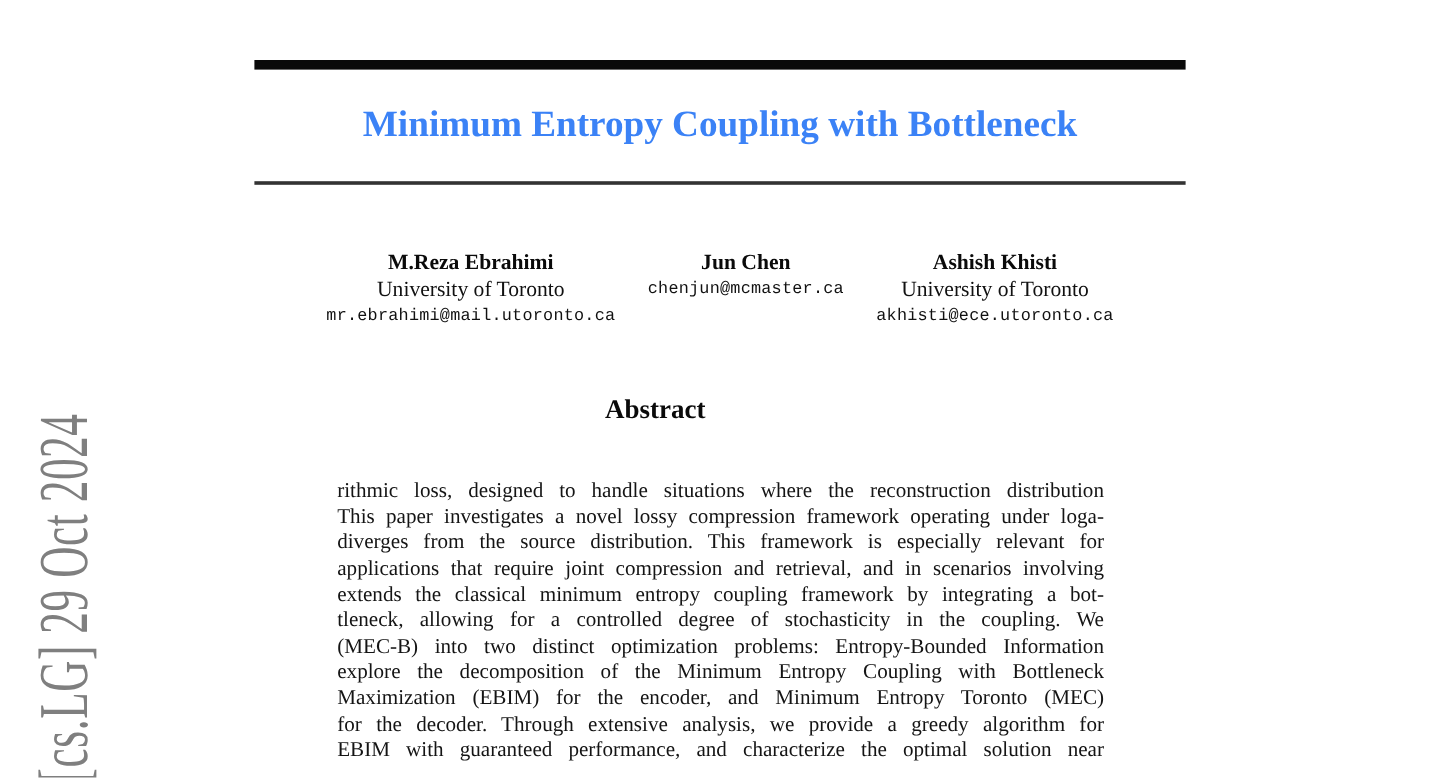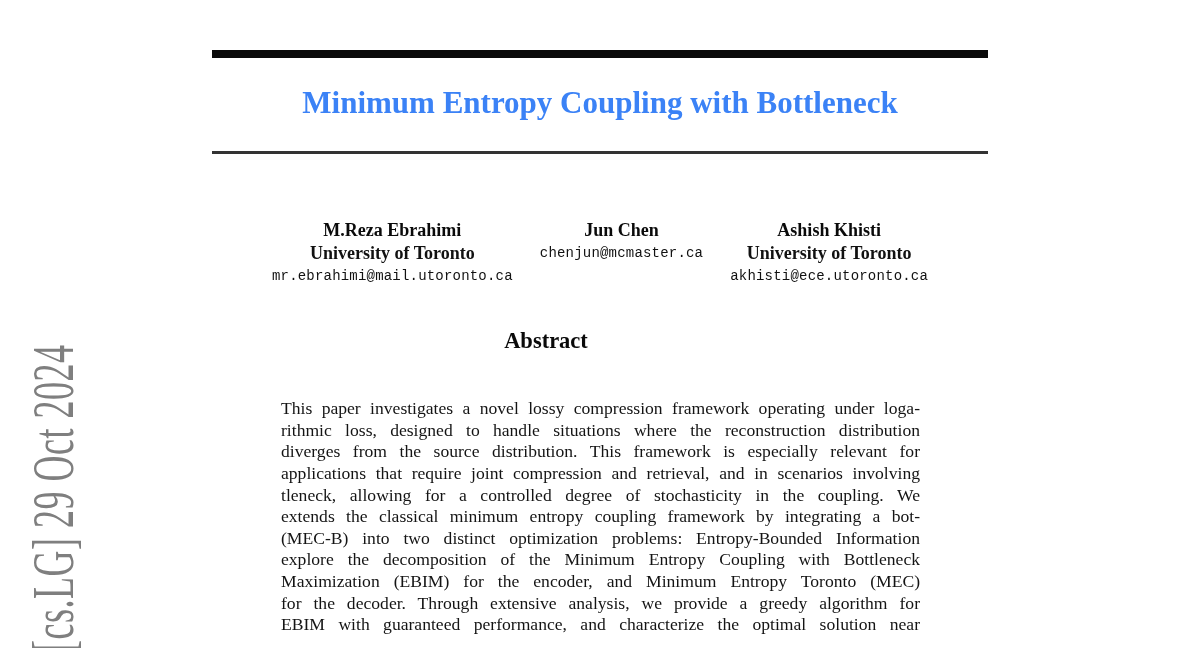--- a/index.html
+++ b/index.html
@@ -60,34 +60,32 @@
   }
 
   .authors-row {
     position: absolute;
     left: 0; top: 207px;
     width: 1200px;
     display: flex;
     justify-content: center;
     align-items: flex-start;
     gap: 27px;
-    margin-top: 12px;
   }
   .author-block { text-align: center; }
   .author-name {
     font-size: 18px;
     font-weight: 700;
     line-height: 23px;
     color: #0a0a0a;
   }
   .author-affiliation {
     font-size: 18px;
     line-height: 23px;
     color: #111111;
-    font-weight: bold;
   }
   .author-email {
     font-family: "Liberation Mono", "DejaVu Sans Mono", monospace;
     font-size: 14px;
     line-height: 23px;
     letter-spacing: 0.2px;
     color: #111111;
     white-space: nowrap;
   }
 
@@ -146,26 +144,26 @@
     <div class="author-block">
       <div class="author-name">Ashish Khisti</div>
       <div class="author-affiliation">University of Toronto</div>
       <div class="author-email">akhisti@ece.utoronto.ca</div>
     </div>
   </div>
 
   <div class="abstract-heading">Abstract</div>
 
   <div class="abstract-body">
+    <span class="abstract-line">rithmic loss, designed to handle situations where the reconstruction distribution</span>
     <span class="abstract-line">This paper investigates a novel lossy compression framework operating under loga-</span>
-    <span class="abstract-line">rithmic loss, designed to handle situations where the reconstruction distribution</span>
     <span class="abstract-line">diverges from the source distribution. This framework is especially relevant for</span>
     <span class="abstract-line">applications that require joint compression and retrieval, and in scenarios involving</span>
+    <span class="abstract-line">extends the classical minimum entropy coupling framework by integrating a bot-</span>
     <span class="abstract-line">tleneck, allowing for a controlled degree of stochasticity in the coupling. We</span>
-    <span class="abstract-line">extends the classical minimum entropy coupling framework by integrating a bot-</span>
     <span class="abstract-line">(MEC-B) into two distinct optimization problems: Entropy-Bounded Information</span>
     <span class="abstract-line">explore the decomposition of the Minimum Entropy Coupling with Bottleneck</span>
     <span class="abstract-line">Maximization (EBIM) for the encoder, and Minimum Entropy Toronto (MEC)</span>
     <span class="abstract-line">for the decoder. Through extensive analysis, we provide a greedy algorithm for</span>
     <span class="abstract-line">EBIM with guaranteed performance, and characterize the optimal solution near</span>
   </div>
 
 </div>
 
 </body></html>

